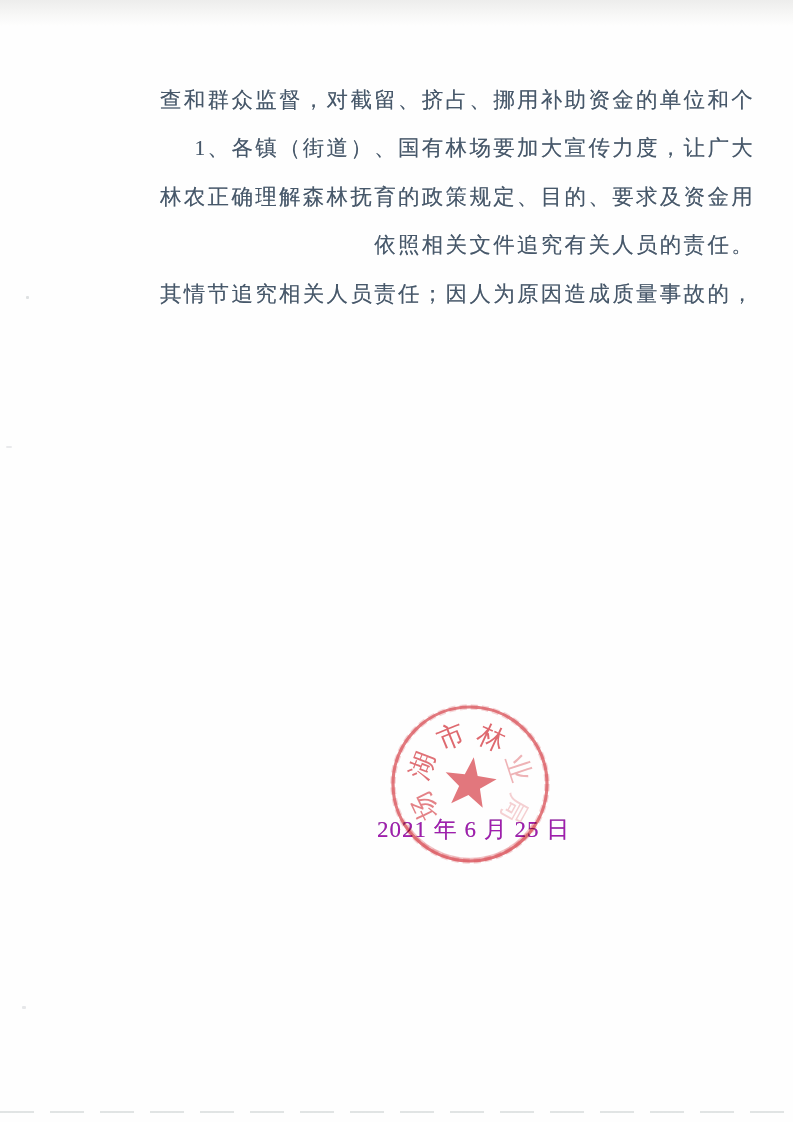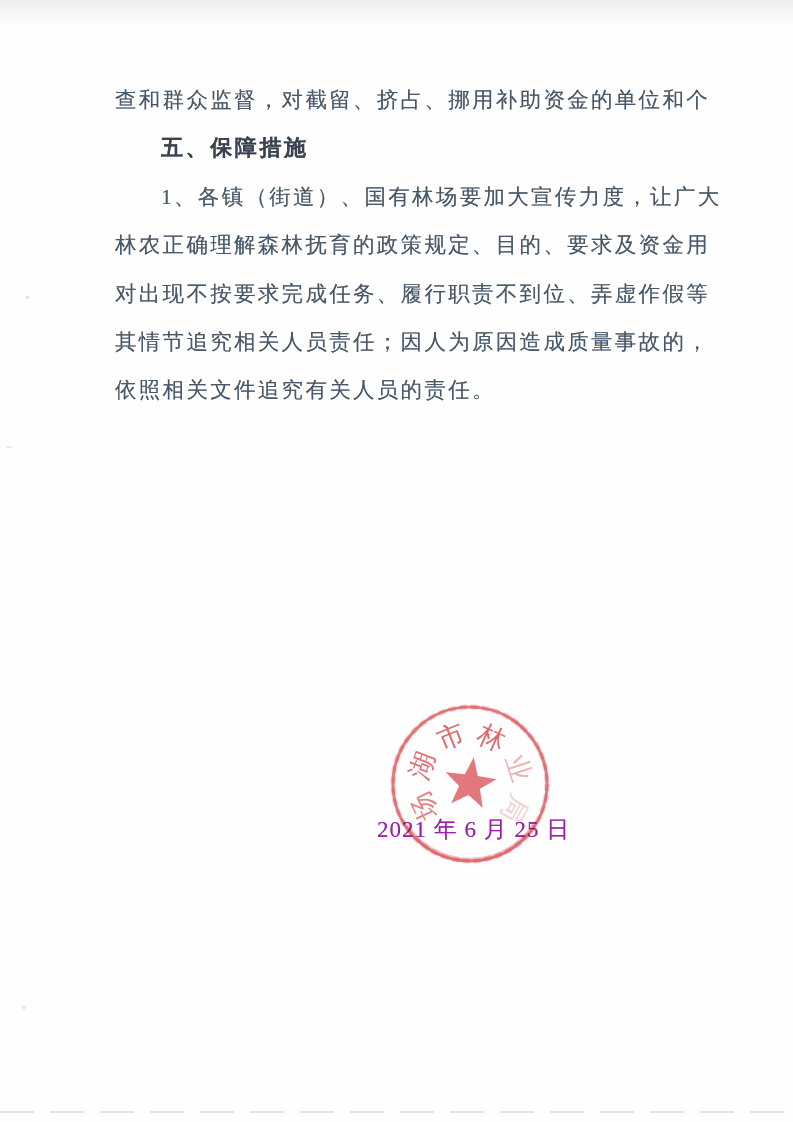--- a/index.html
+++ b/index.html
@@ -30,20 +30,21 @@
     position:absolute;left:115px;top:76px;width:640px;
     font-size:21.5px;
     letter-spacing:2.3px;
     color:#47586a;
     text-shadow:0 0 .6px rgba(71,88,106,.55);
   }
   .line{
     line-height:48.4px;
     white-space:nowrap;
     height:48.4px;
+    text-align:right;
   }
   .line.indent{padding-left:46px;}
   .line.heading{
     font-family:"Liberation Sans",sans-serif;
     font-weight:700;
     font-size:22px;
     letter-spacing:2.6px;
     color:#39434f;
     text-shadow:0 0 .5px rgba(57,67,79,.7);
   }
@@ -66,26 +67,24 @@
     opacity:.92;
   }
 </style>
 </head>
 <body>
 
 <div class="top-edge"></div>
 
 <div class="doc-text" id="doc-text">
     <div class="line">查和群众监督，对截留、挤占、挪用补助资金的单位和个</div>
-    <div class="line indent heading">五、保障措施</div>
     <div class="line indent">1、各镇（街道）、国有林场要加大宣传力度，让广大</div>
     <div class="line">林农正确理解森林抚育的政策规定、目的、要求及资金用</div>
-    <div class="line">对出现不按要求完成任务、履行职责不到位、弄虚作假等</div>
+    <div class="line">依照相关文件追究有关人员的责任。</div>
     <div class="line">其情节追究相关人员责任；因人为原因造成质量事故的，</div>
-    <div class="line">依照相关文件追究有关人员的责任。</div>
   </div>
 
 <div class="date-line">2021 年 6 月 25 日</div>
 
 <svg class="seal" id="seal-svg" viewBox="-86 -86 172 172" xmlns="http://www.w3.org/2000/svg">
   <g id="seal-ink">
     <circle cx="0" cy="0" r="77" fill="none" stroke-width="3.2" opacity="0.8" stroke="#d94b52"></circle>
     <circle cx="0" cy="0" r="77" fill="none" stroke-width="5.5" opacity="0.25" stroke-dasharray="7 4" stroke="#d94b52"></circle>
     <circle cx="0" cy="0" r="76" fill="none" stroke-width="4.5" opacity="0.35" pathLength="360" stroke-dasharray="115 245" stroke-dashoffset="-32" stroke="#d94b52"></circle>
     <polygon transform="rotate(8)" opacity="0.82" points="0,-27 6.5,-8.9 25.7,-8.3 10.5,3.4 15.9,21.8 0,11 -15.9,21.8 -10.5,3.4 -25.7,-8.3 -6.5,-8.9" fill="#d94b52"></polygon>

